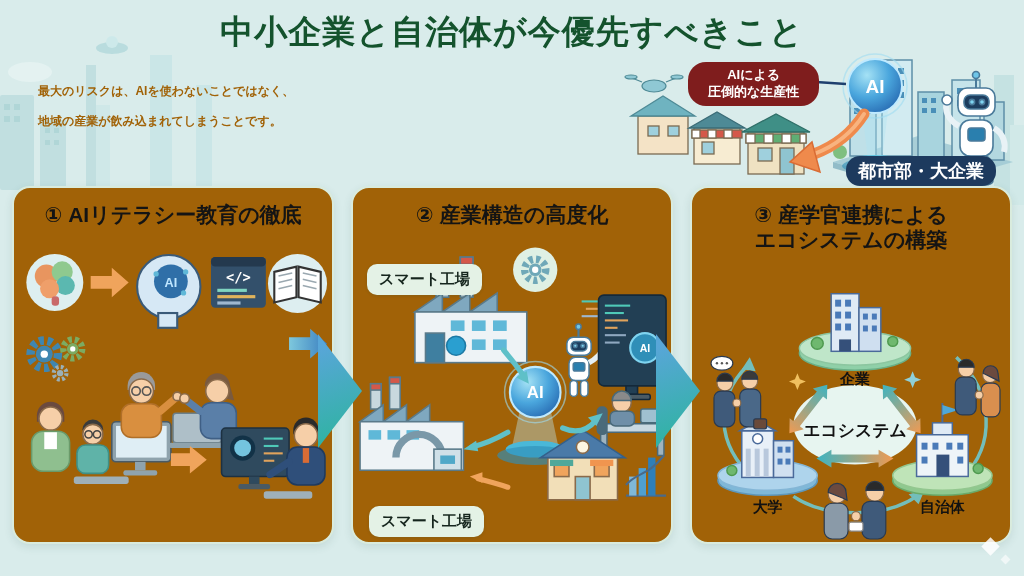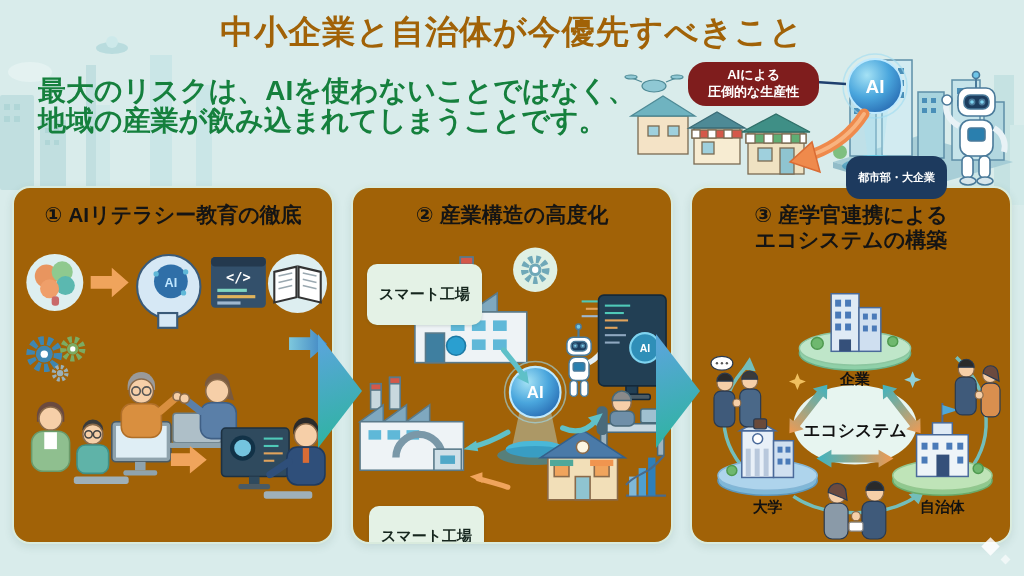--- a/index.html
+++ b/index.html
@@ -5,56 +5,56 @@
   html,body{margin:0;padding:0;background:#9fb8b6;}
   .stage{
     position:relative;width:1024px;height:576px;overflow:hidden;
     background:#d9eceb;
     font-family:"Liberation Sans","DejaVu Sans",sans-serif;
     color:#111;
   }
   .bg-art{position:absolute;pointer-events:none;}
   .page-title{
     position:absolute;left:0;top:10px;width:100%;text-align:center;
-    font-size:33px;font-weight:800;letter-spacing:1px;margin:0;color:#a16207;
+    font-size:33px;font-weight:800;letter-spacing:1px;margin:0;color:#14532d;
   }
   .intro{
     position:absolute;left:38px;top:76px;width:600px;
-    font-size:28px;font-weight:700;line-height:30px;color:#15803d;
+    font-size:12px;font-weight:700;line-height:30px;color:#a16207;
   }
   
   .hero{position:absolute;left:618px;top:40px;width:402px;height:148px;}
   .hero svg{position:absolute;left:0;top:0;}
   .badge{
     position:absolute;left:70px;top:22px;background:#7f1d1d;color:#fff;
     border-radius:18px;padding:5px 20px;text-align:center;
     font-size:13px;font-weight:700;line-height:1.3;z-index:3;
   }
   .badge span{display:block;}
   .city-pill{
     position:absolute;left:228px;top:116px;background:#1d3a5e;color:#fff;
-    border-radius:14px;padding:14px 12px;font-size:11px;font-weight:700;z-index:3;
+    border-radius:14px;padding:3px 12px;font-size:18px;font-weight:700;z-index:3;
   }
   
   .panels{position:absolute;left:12px;top:186px;width:1000px;height:358px;display:flex;gap:17px;}
   .panel{
     flex:1;position:relative;background:#a16207;border:2px solid #d9ebdd;border-radius:18px;
     box-shadow:0 3px 8px rgba(50,90,80,.12);overflow:hidden;
   }
   .panel-title{
     margin:14px 6px 0;text-align:center;font-size:21px;font-weight:800;color:#141414;line-height:1.2;
   }
   .panel-title .num{margin-right:6px;}
   .panel-title .line{display:block;}
   .panel-body{position:absolute;left:0;right:0;bottom:0;top:48px;}
   .panel-body.tall-header{top:66px;padding-left:8px;}
   .panel-body svg{width:100%;height:100%;}
   .pill-mint{
     position:absolute;background:#e4f2e6;color:#15251d;font-weight:700;font-size:15px;
-    padding:21px 12px;border-radius:10px;box-shadow:0 1px 3px rgba(40,80,60,.18);z-index:4;white-space:nowrap;
+    padding:6px 12px;border-radius:10px;box-shadow:0 1px 3px rgba(40,80,60,.18);z-index:4;white-space:nowrap;
   }
   
   .flow-arrow{
     position:absolute;top:334px;width:44px;height:114px;z-index:6;
     background:linear-gradient(160deg,#58a6d8 10%,#2fb3a2 90%);
     clip-path:polygon(0 0,100% 50%,0 100%);
   }
   .flow-arrow.a1{left:318px;}
   .flow-arrow.a2{left:656px;}
   .sparkle{

